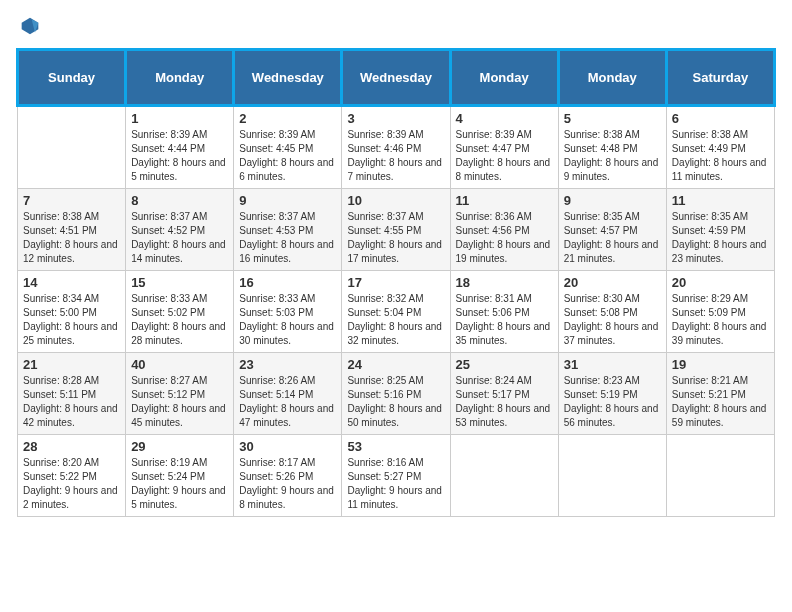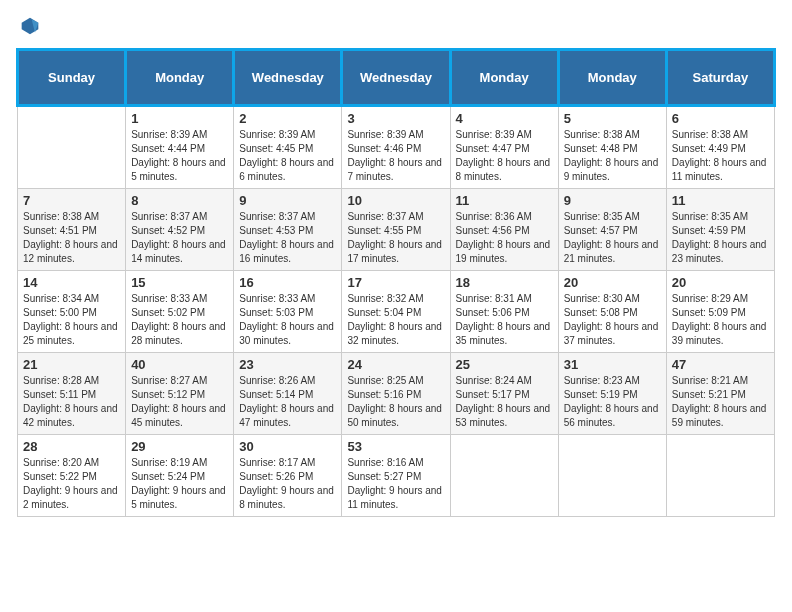--- a/index.html
+++ b/index.html
@@ -232,21 +232,21 @@
         </td>
         <td>
           <div class="day-number">25</div>
           <div class="day-info">Sunrise: 8:24 AM<br>Sunset: 5:17 PM<br>Daylight: 8 hours and 53 minutes.</div>
         </td>
         <td>
           <div class="day-number">31</div>
           <div class="day-info">Sunrise: 8:23 AM<br>Sunset: 5:19 PM<br>Daylight: 8 hours and 56 minutes.</div>
         </td>
         <td>
-          <div class="day-number">47</div>
+          <div class="day-number">19</div>
           <div class="day-info">Sunrise: 8:21 AM<br>Sunset: 5:21 PM<br>Daylight: 8 hours and 59 minutes.</div>
         </td>
       </tr>
       <tr>
         <td>
           <div class="day-number">28</div>
           <div class="day-info">Sunrise: 8:20 AM<br>Sunset: 5:22 PM<br>Daylight: 9 hours and 2 minutes.</div>
         </td>
         <td>
           <div class="day-number">29</div>

